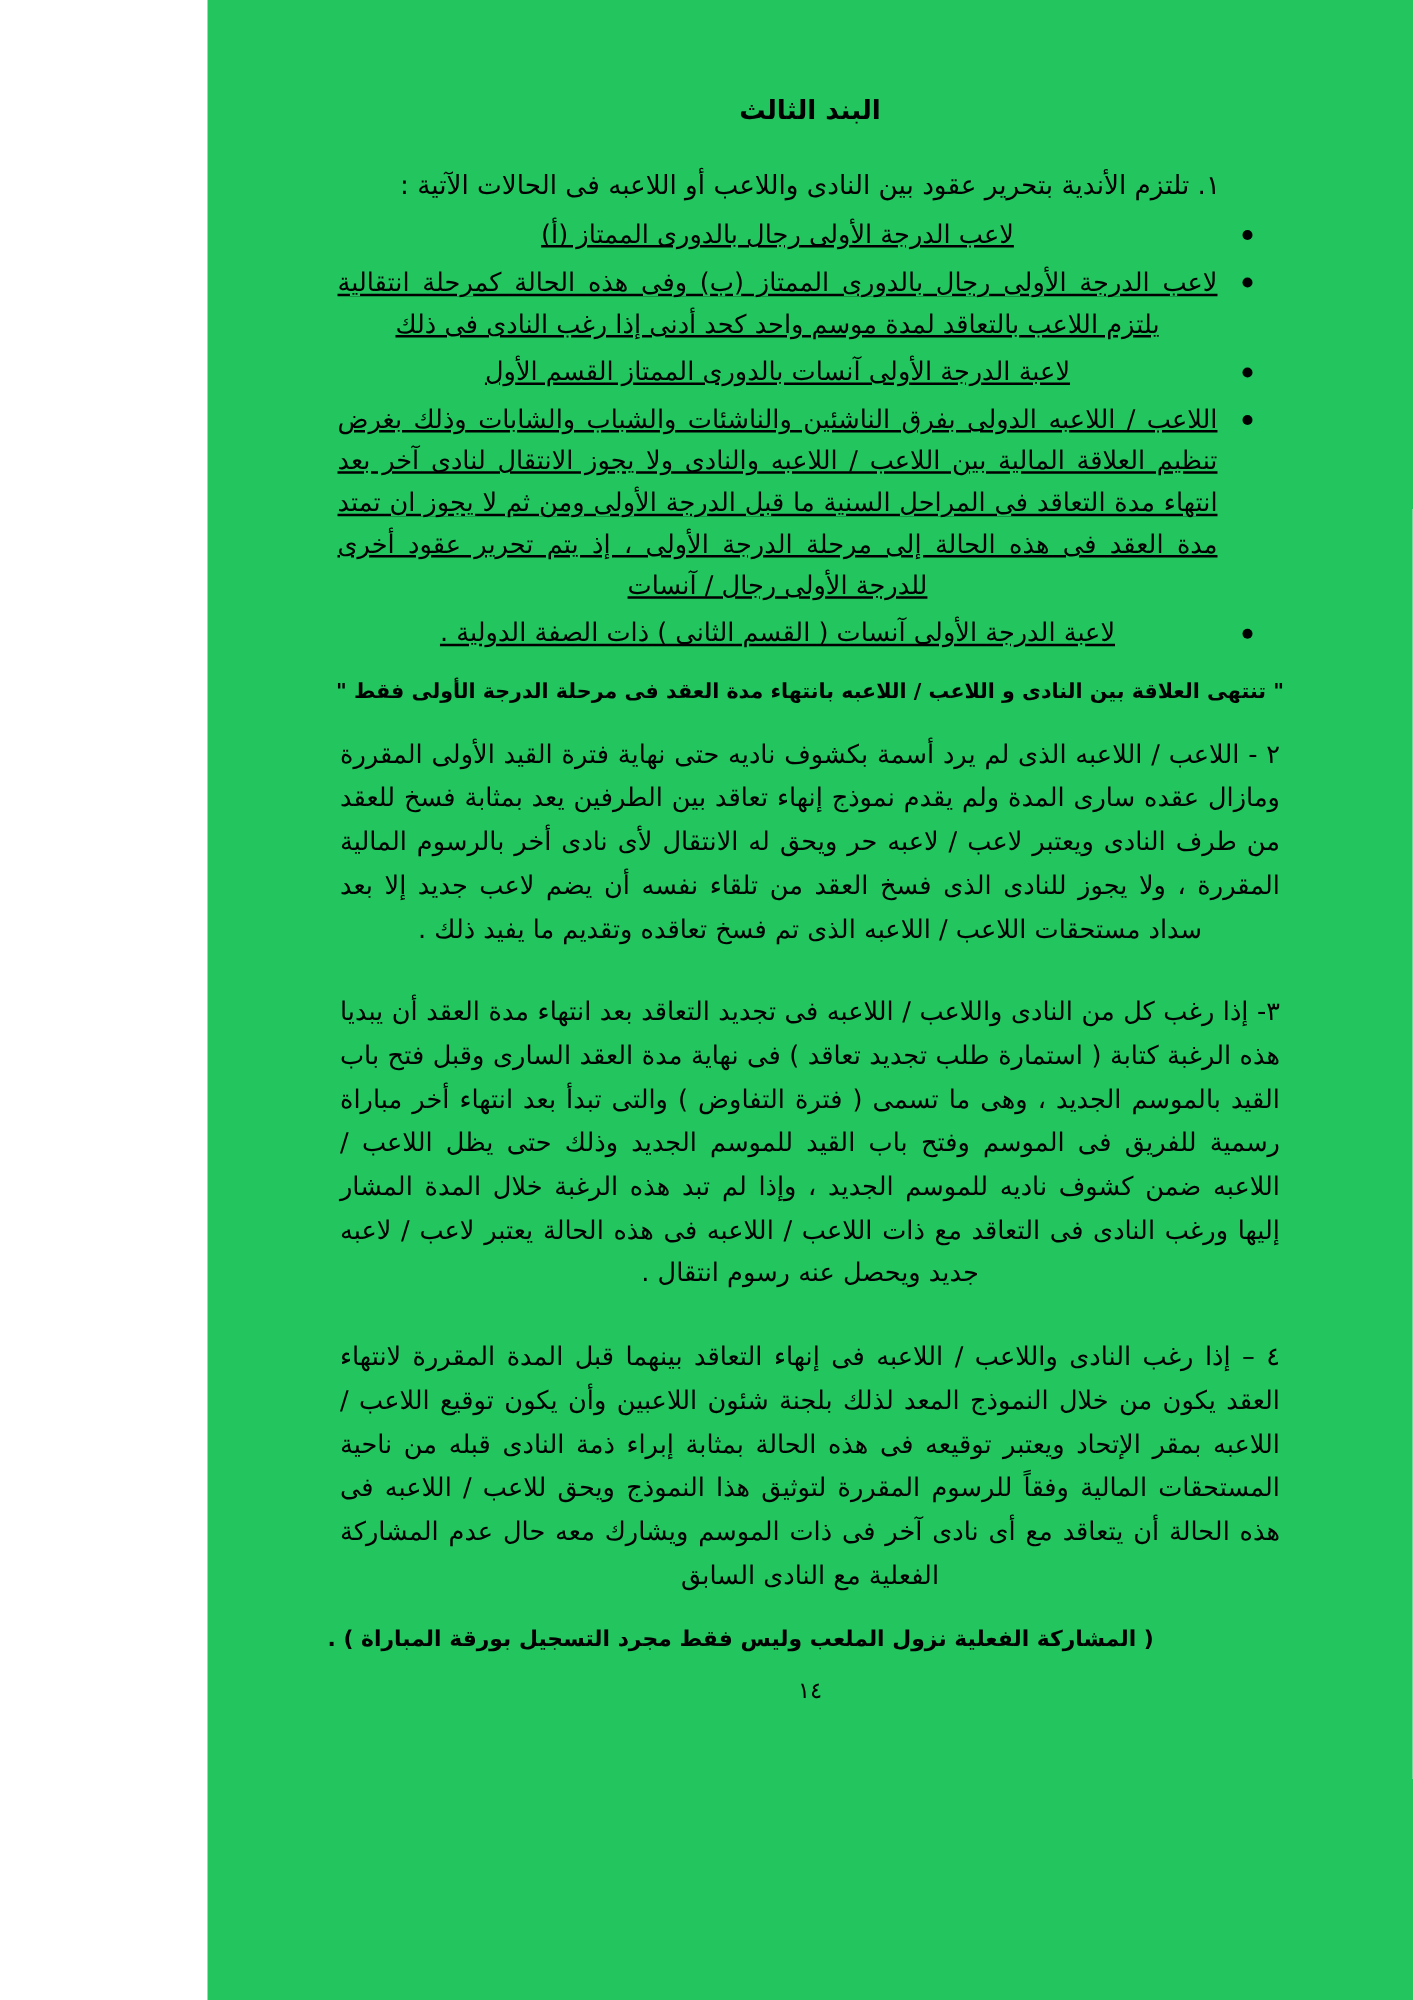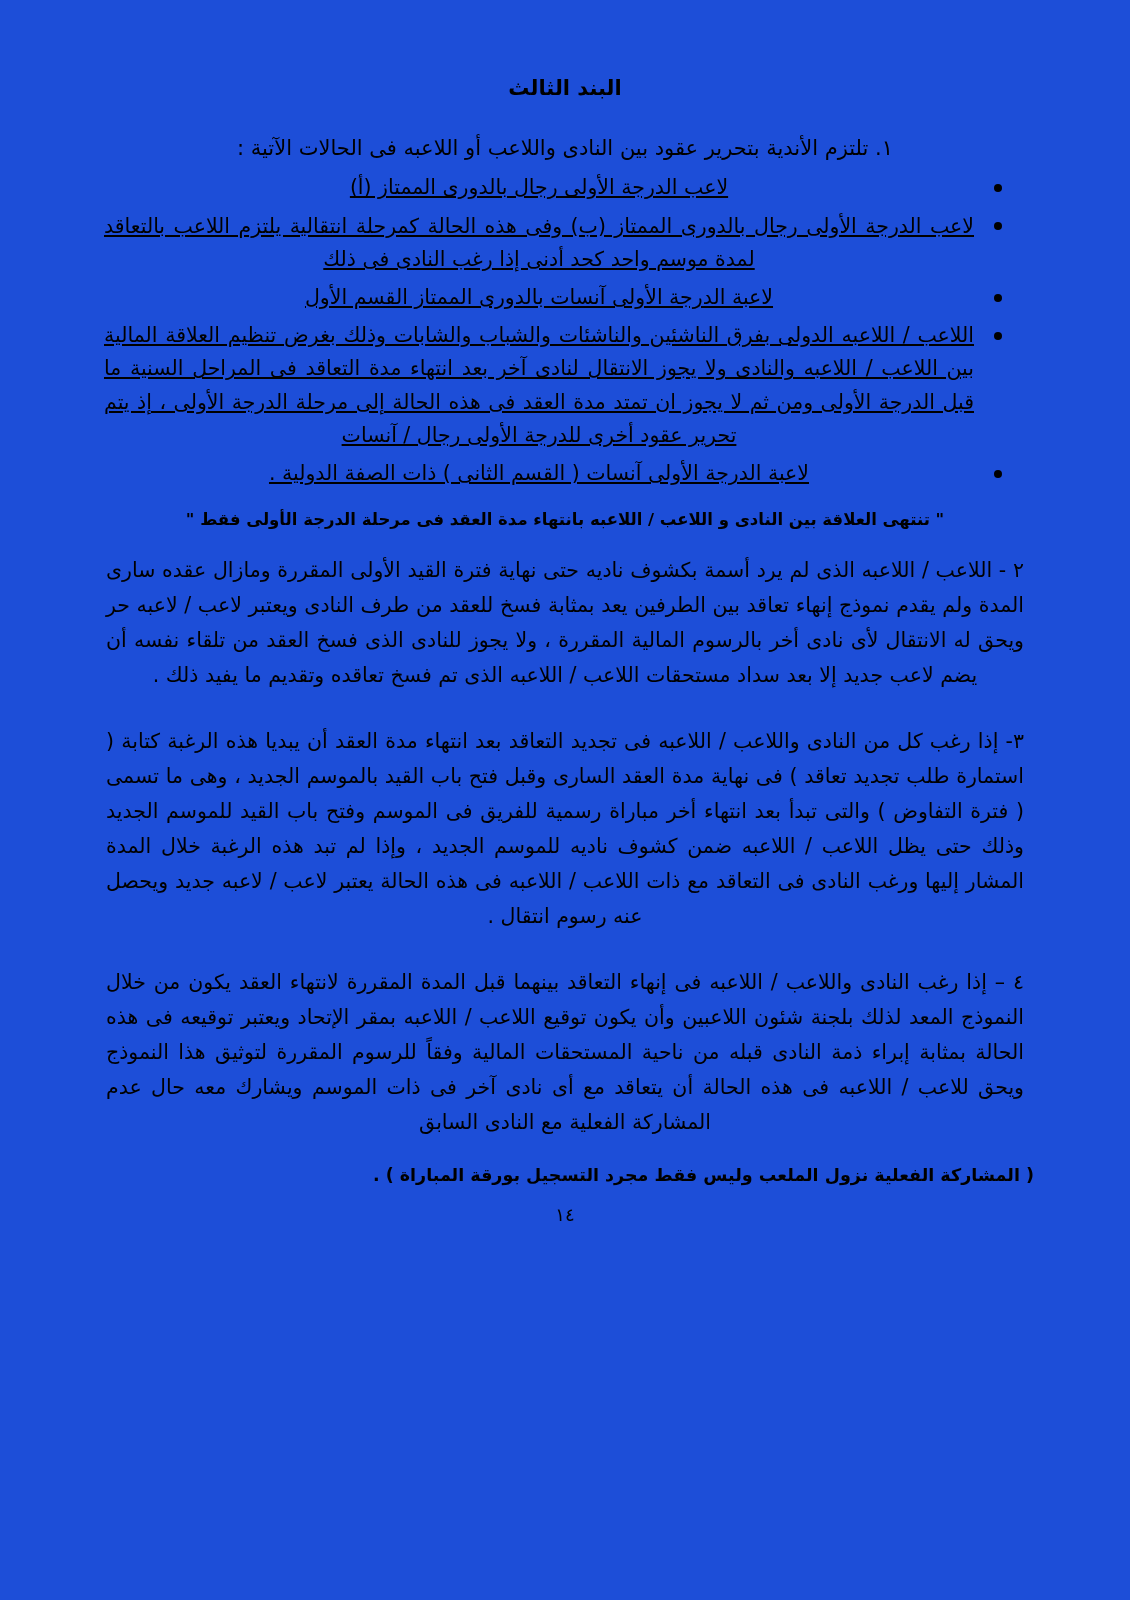--- a/index.html
+++ b/index.html
@@ -11,25 +11,25 @@
   body {
     width: 1130px;
     height: 1600px;
     font-family: "DejaVu Sans", "Liberation Sans", sans-serif;
     color: #000000;
     direction: rtl;
     overflow: hidden;
   }
   .page {
     position: relative;
-    width: 1130px;
+    width: 964px;
     height: 1600px;
     box-sizing: border-box;
     padding: 62px 96px 40px 96px;
-    background: #1d4ed8;
+    background: #22c55e;
   }
 
   .doc-title {
     text-align: center;
     font-weight: bold;
     font-size: 21px;
     letter-spacing: 0.5px;
     margin: 12px 0 28px 0;
     line-height: 1.4;
   }
@@ -84,21 +84,21 @@
     font-size: 20.5px;
     line-height: 1.70;
     text-align: justify;
     text-align-last: center;
     margin: 0 0 22px 0;
     padding: 0 10px;
     font-weight: 500;
   }
 
   .closing-bold {
-    text-align: right;
+    text-align: left;
     font-weight: bold;
     font-size: 17.5px;
     margin: 2px 0 0 0;
     line-height: 1.5;
   }
 
   .page-number {
     text-align: center;
     font-size: 18px;
     margin-top: 16px;

